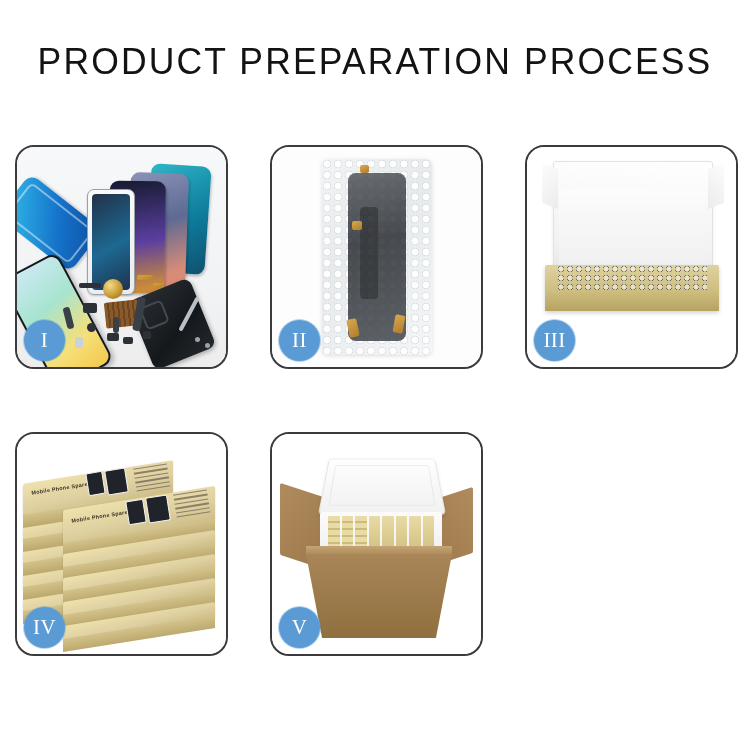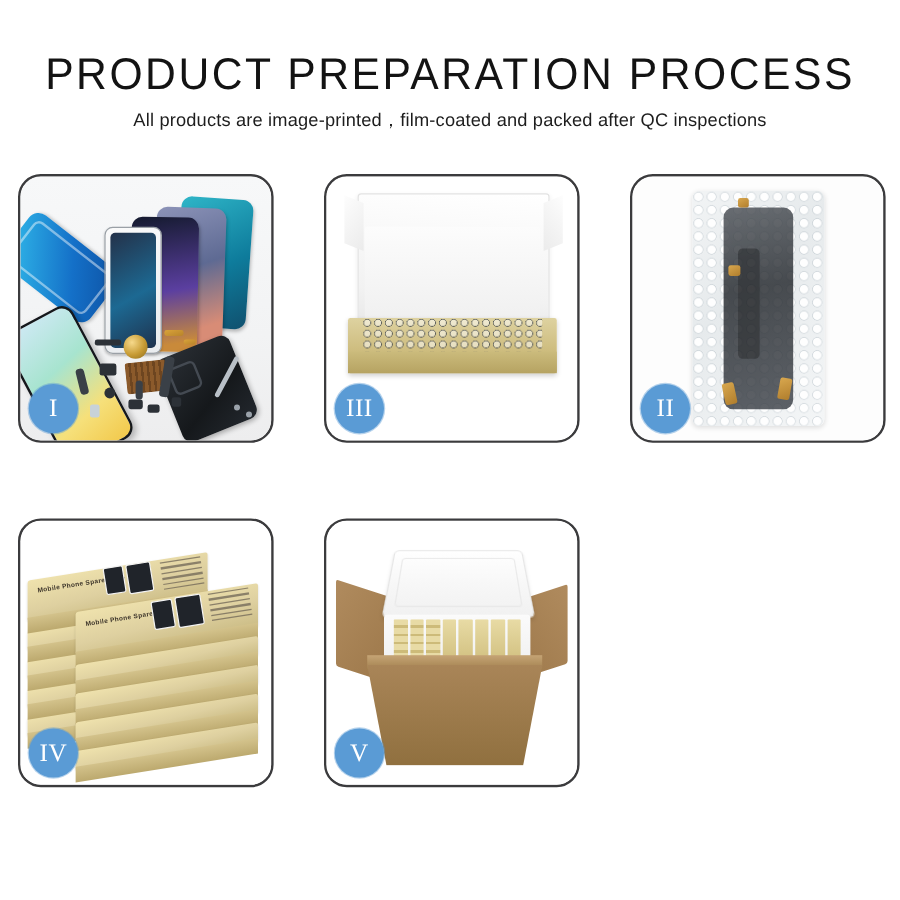--- a/index.html
+++ b/index.html
@@ -193,21 +193,20 @@
     transform:rotate(20deg);transform-origin:left top;}
   .bx-seam{position:absolute;background:#8f7348;opacity:.55;}
 </style>
 </head>
 <body>
 
 <div class="page">
 
   <div class="header">
     <div class="title">PRODUCT PREPARATION PROCESS</div>
-    <div class="subtitle">All products are image-printed，film-coated and packed after QC inspections</div>
   </div>
 
   <div class="grid">
 
     <div class="panel">
       <div class="panel-inner p1">
         <div class="ph blueadh"></div>
         <div class="ph back1"></div>
         <div class="ph back2"></div>
         <div class="ph back3"></div>
@@ -229,41 +228,41 @@
         <div class="flex" style="left:48px;top:160px;width:7px;height:22px;transform:rotate(-14deg);"></div>
         <div class="flex" style="left:96px;top:170px;width:6px;height:16px;"></div>
         <div class="chip" style="left:170px;top:148px;width:4px;height:38px;background:#b9c0c7;transform:rotate(28deg);"></div>
         <div class="chip" style="left:178px;top:190px;width:5px;height:5px;border-radius:50%;background:#9aa2aa;"></div>
         <div class="chip" style="left:188px;top:196px;width:5px;height:5px;border-radius:50%;background:#9aa2aa;"></div>
       </div>
       <div class="badge">I</div>
     </div>
 
     <div class="panel">
-      <div class="panel-inner p3">
-        <div class="tray-lid"></div>
-        <div class="tray-foam"></div>
-        <div class="tray-box"></div>
-        <div class="tray-bubble"></div>
-        <div class="tray-front"></div>
-      </div>
-      <div class="badge">III</div>
-    </div>
-
-    <div class="panel">
       <div class="panel-inner p2">
         <div class="bag">
           <div class="bag-part"></div>
           <div class="bag-tab" style="left:38px;top:6px;width:9px;height:8px;"></div>
           <div class="bag-tab" style="left:30px;top:62px;width:10px;height:9px;"></div>
           <div class="bag-tab" style="left:26px;top:160px;width:10px;height:18px;transform:rotate(-12deg);"></div>
           <div class="bag-tab" style="left:72px;top:156px;width:10px;height:18px;transform:rotate(10deg);"></div>
         </div>
       </div>
       <div class="badge">II</div>
+    </div>
+
+    <div class="panel">
+      <div class="panel-inner p3">
+        <div class="tray-lid"></div>
+        <div class="tray-foam"></div>
+        <div class="tray-box"></div>
+        <div class="tray-bubble"></div>
+        <div class="tray-front"></div>
+      </div>
+      <div class="badge">III</div>
     </div>
 
     <div class="panel">
       <div class="panel-inner p4">
         <div class="stack">
           <div class="sbox" style="left:0;top:136px;width:150px;height:16px;">
             <div class="top"></div>
               <div class="side"></div>
           </div>
           <div class="sbox" style="left:0;top:112px;width:150px;height:16px;">

